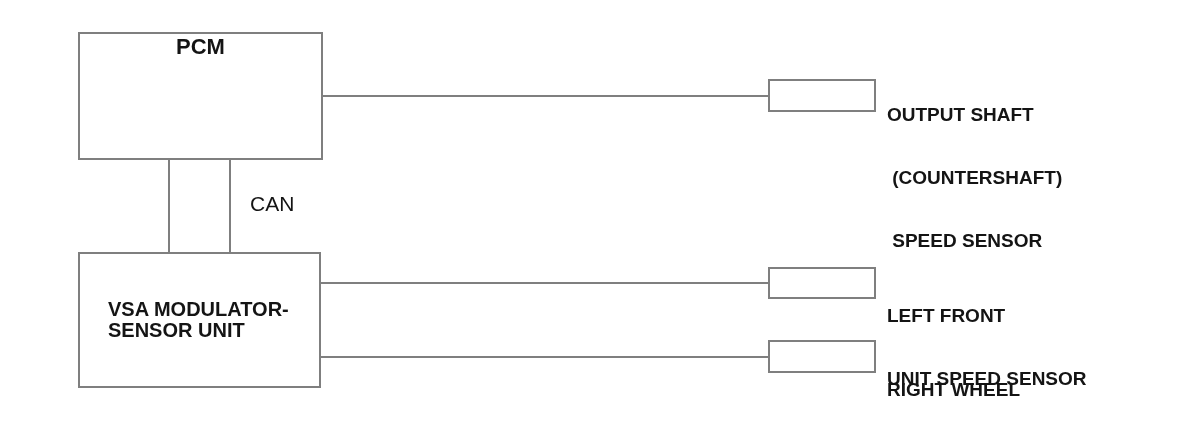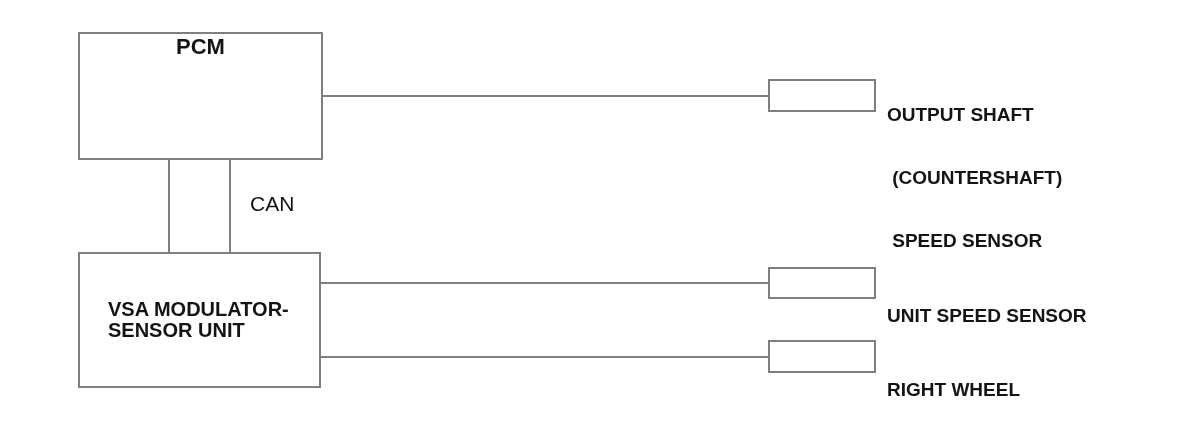--- a/index.html
+++ b/index.html
@@ -96,20 +96,21 @@
   <div class="connector connector-left"></div>
   <div class="connector connector-right"></div>
 
   <div class="sensor-label sensor-label-output">
     <div>OUTPUT SHAFT</div>
     <div> (COUNTERSHAFT)</div>
     <div> SPEED SENSOR</div>
   </div>
 
   <div class="sensor-label sensor-label-left">
+    <div>LEFT FRONT</div>
     <div>UNIT SPEED SENSOR</div>
   </div>
 
   <div class="sensor-label sensor-label-right">
     <div>RIGHT WHEEL</div>
     
   </div>
 
 </div>
 

